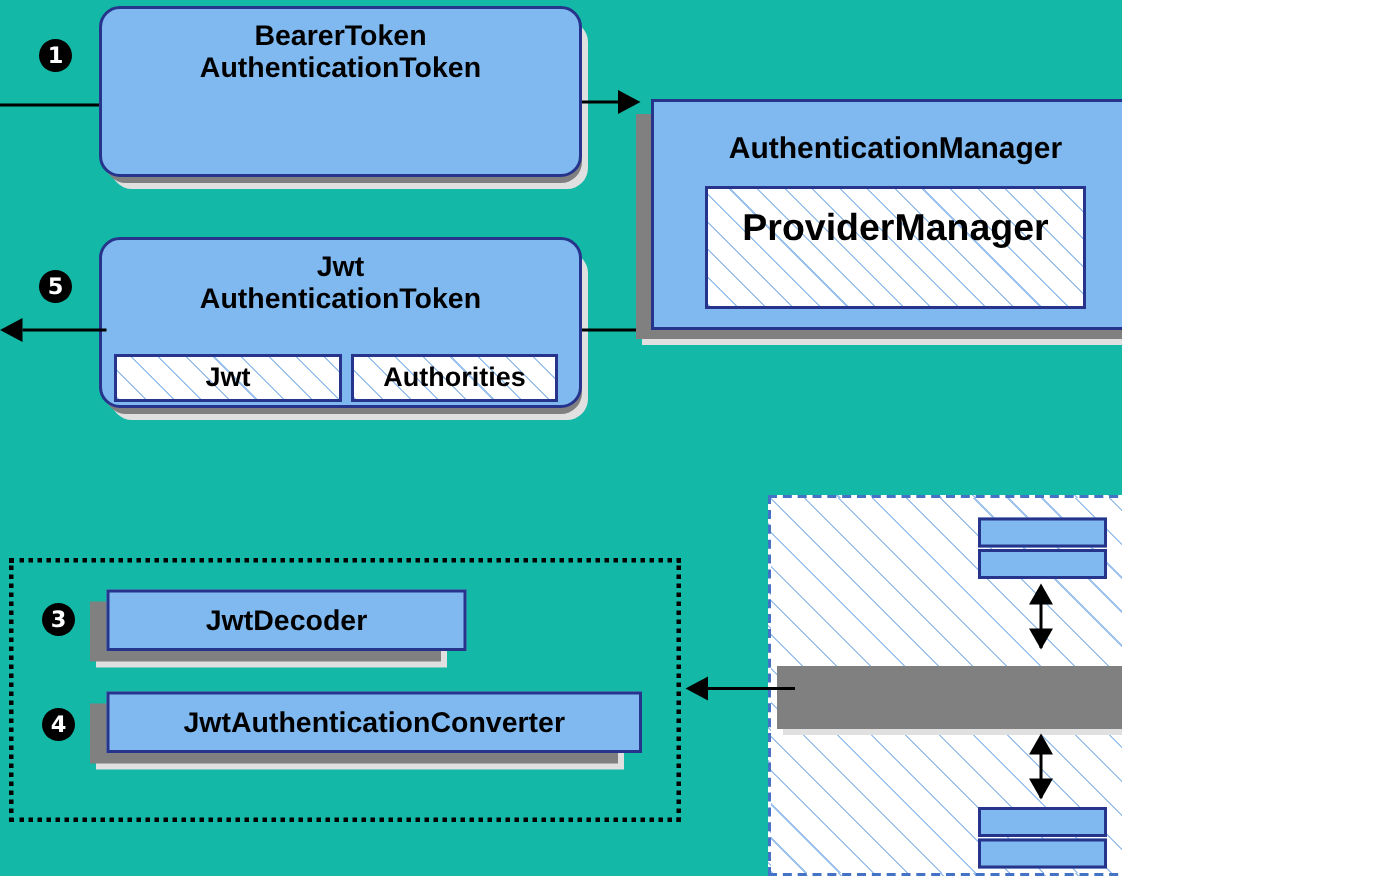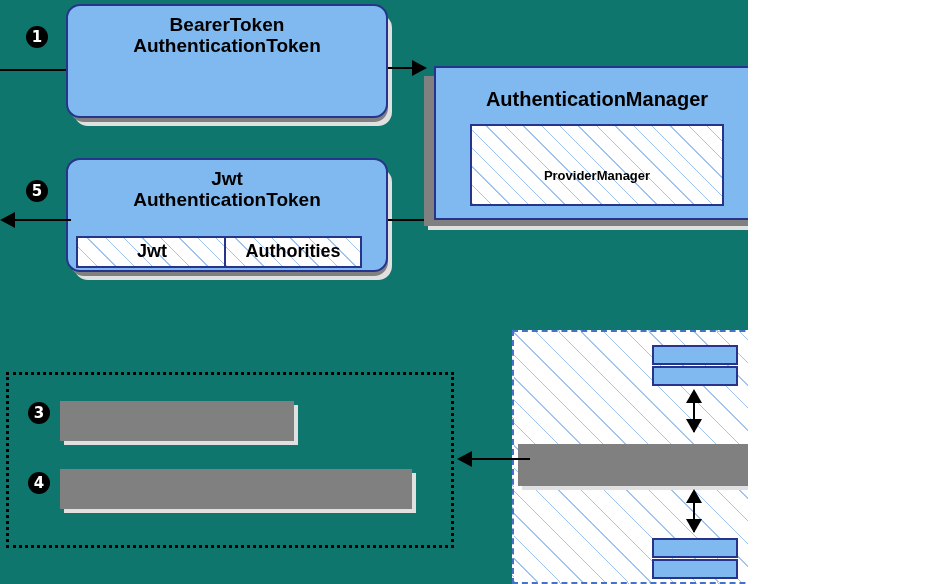--- a/index.html
+++ b/index.html
@@ -7,21 +7,21 @@
     padding: 0;
     background: #ffffff;
   }
   body {
     font-family: "Liberation Sans", sans-serif;
   }
   #stage {
     position: relative;
     width: 748px;
     height: 584px;
-    background: #0f766e;
+    background: #14b8a6;
     overflow: hidden;
   }
 
   
   .abs { position: absolute; box-sizing: border-box; }
 
   
   .shadow-dark {
     background: #808080;
   }
@@ -180,38 +180,38 @@
   <div class="abs shadow-dark" style="left:70px; top:164px; width:318px; height:112px; border-radius:14px;"></div>
   <div class="abs blue-round" style="left:66px; top:158px; width:322px; height:114px;">
     <div class="box-title" style="top:8px; font-size:19px;">
       <span>Jwt</span><br>
       <span>AuthenticationToken</span>
     </div>
   </div>
   <div class="abs hatch-white" style="left:76px; top:236px; width:152px; height:32px;">
     <div class="box-title" style="top:3px; font-size:18px;">Jwt</div>
   </div>
-  <div class="abs hatch-white" style="left:224px; top:236px; width:138px; height:32px;">
+  <div class="abs hatch-white" style="left:234px; top:236px; width:138px; height:32px;">
     <div class="box-title" style="top:3px; font-size:18px;">Authorities</div>
   </div>
 
   <div class="badge" style="left:26px; top:180px;">5</div>
 
   <div class="line-h" style="left:15px; top:219px; width:56px;"></div>
   <div class="arrow-l" style="left:0px; top:212px;"></div>
 
   <div class="line-h" style="left:388px; top:219px; width:46px;"></div>
 
   <div class="abs shadow-light" style="left:428px; top:80px; width:330px; height:150px;"></div>
   <div class="abs shadow-dark" style="left:424px; top:76px; width:330px; height:150px;"></div>
   <div class="abs blue-sharp" style="left:434px; top:66px; width:326px; height:154px;">
     <div class="box-title" style="top:20px; font-size:20px;">AuthenticationManager</div>
   </div>
   <div class="abs hatch-white" style="left:470px; top:124px; width:254px; height:82px;">
-    <div class="box-title" style="top:43px; font-size:13px;">ProviderManager</div>
+    <div class="box-title" style="top:12px; font-size:25px;">ProviderManager</div>
   </div>
 
   <div class="line-h" style="left:760px; top:145px; width:170px;"></div>
   <div class="line-v" style="left:928px; top:145px; height:314px;"></div>
   <div class="line-h" style="left:866px; top:458px; width:64px;"></div>
   <div class="arrow-l" style="left:851px; top:451px;"></div>
 
   <div class="badge" style="left:895px; top:276px;">2</div>
 
 
@@ -234,19 +234,25 @@
   <div class="mini-bar" style="left:652px; top:538px; width:82px; height:16px;"></div>
   <div class="mini-bar" style="left:652px; top:559px; width:82px; height:16px;"></div>
 
   <div class="line-h" style="left:472px; top:458px; width:58px;"></div>
   <div class="arrow-l" style="left:457px; top:451px;"></div>
 
   <div class="abs dotted-black" style="left:6px; top:372px; width:448px; height:176px;"></div>
 
   <div class="abs shadow-light" style="left:64px; top:405px; width:234px; height:40px;"></div>
   <div class="abs shadow-dark" style="left:60px; top:401px; width:234px; height:40px;"></div>
+  <div class="abs blue-sharp" style="left:71px; top:393px; width:240px; height:41px;">
+    <div class="box-title" style="top:9px; font-size:19px;">JwtDecoder</div>
+  </div>
   <div class="badge" style="left:28px; top:402px;">3</div>
 
   <div class="abs shadow-light" style="left:64px; top:473px; width:352px; height:40px;"></div>
   <div class="abs shadow-dark" style="left:60px; top:469px; width:352px; height:40px;"></div>
+  <div class="abs blue-sharp" style="left:71px; top:461px; width:357px; height:41px;">
+    <div class="box-title" style="top:9px; font-size:19px;">JwtAuthenticationConverter</div>
+  </div>
   <div class="badge" style="left:28px; top:472px;">4</div>
 
 </div>
 
 </body></html>

